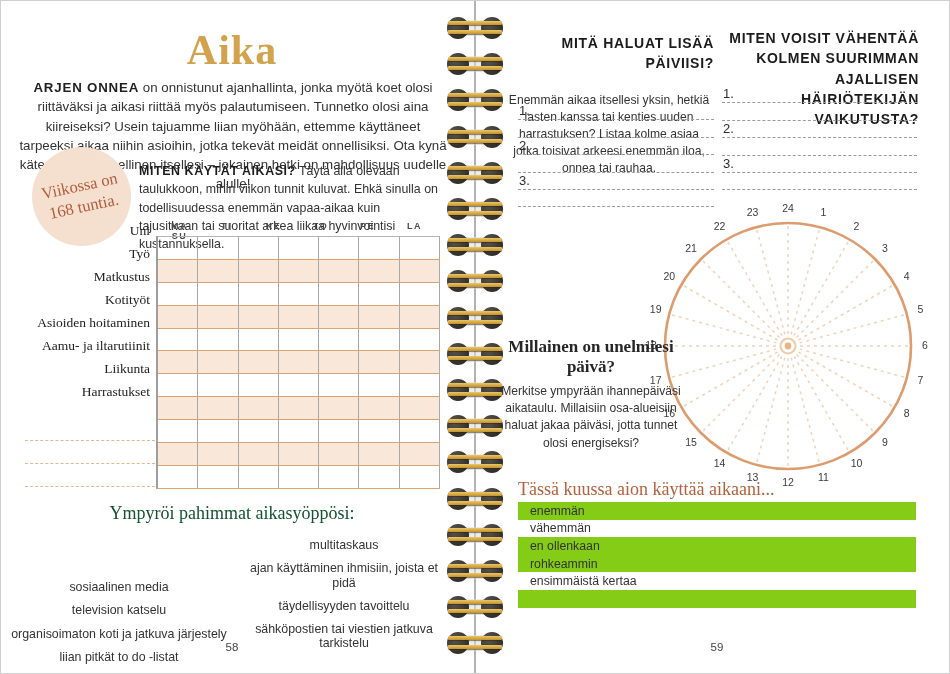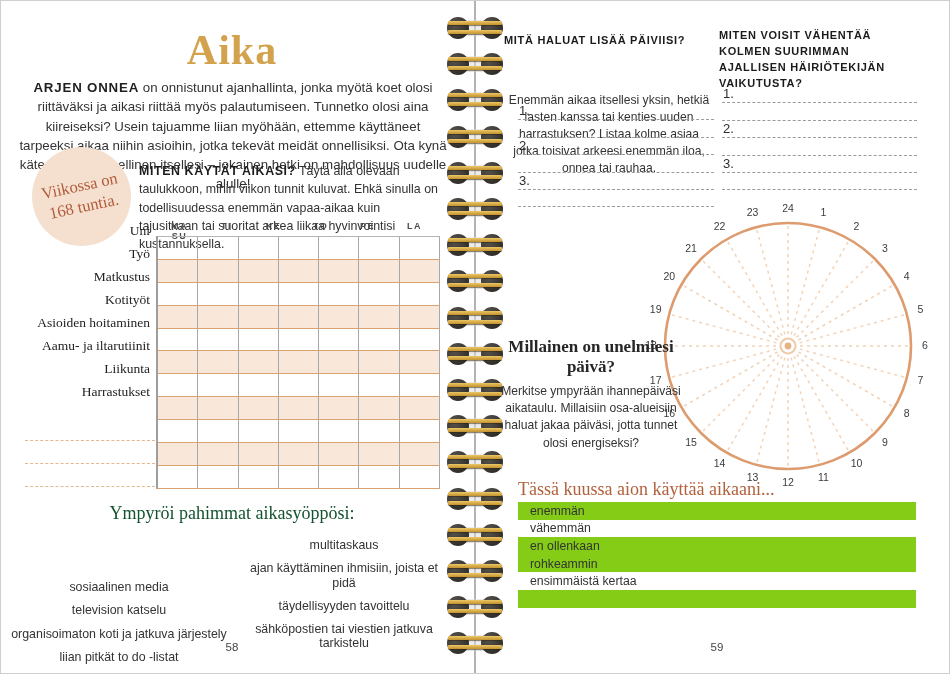--- a/index.html
+++ b/index.html
@@ -56,21 +56,21 @@
     font-size:12.4px;color:#333;}
   .wasters li{margin-bottom:9px;line-height:1.15;}
   .wasters.wl{left:8px;width:222px;margin-top:42px;}
   .wasters.wr{left:238px;width:212px;}
 
   .page-num{position:absolute;top:641px;font-size:11.5px;color:#454545;text-align:center;}
   .page-num.pl{left:0;width:464px;text-align:center;}
   .page-num.pr{left:518px;width:398px;}
 
   
-  .q-heading{position:absolute;text-align:left;font-size:11px;font-weight:bold;
+  .q-heading{position:absolute;text-align:right;font-size:14px;font-weight:bold;
     letter-spacing:.7px;color:#1b1b1b;line-height:1.45;}
   .q1-heading{left:504px;top:33px;width:210px;}
   .q2-heading{left:719px;top:28px;width:200px;}
   .q-text{position:absolute;left:506px;top:52px;width:206px;text-align:center;
     font-size:12.1px;line-height:1.4;color:#333;margin-top:40px;}
 
   .write-lines{position:absolute;display:flex;flex-direction:column;}
   .q1-lines{left:518px;top:103px;width:196px;}
   .q2-lines{left:722px;top:86px;width:195px;}
   .write-line{height:17.4px;border-bottom:1.6px dashed #9b9b9b;position:relative;box-sizing:border-box;}

